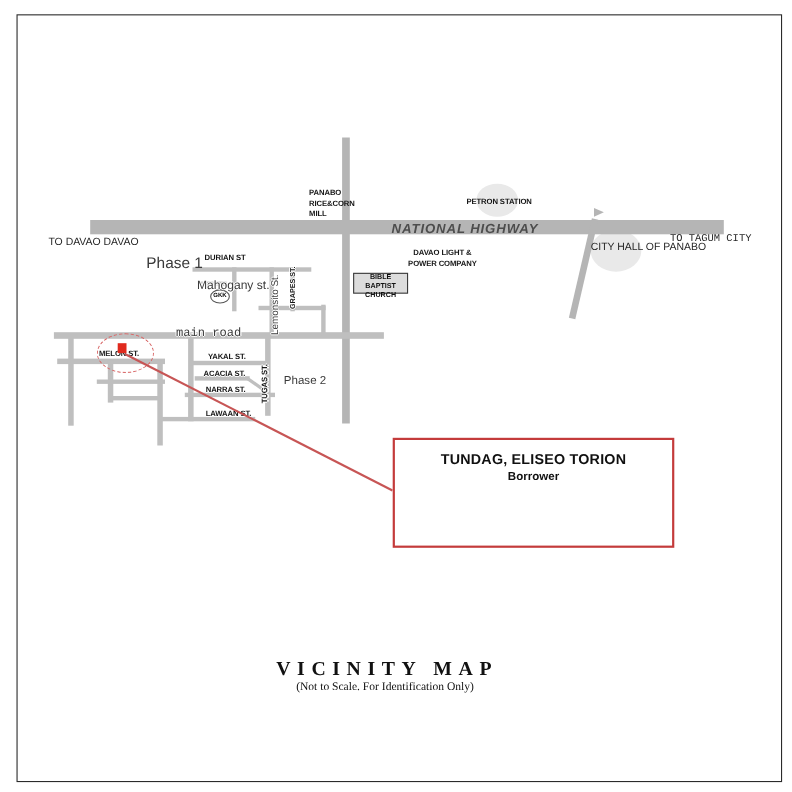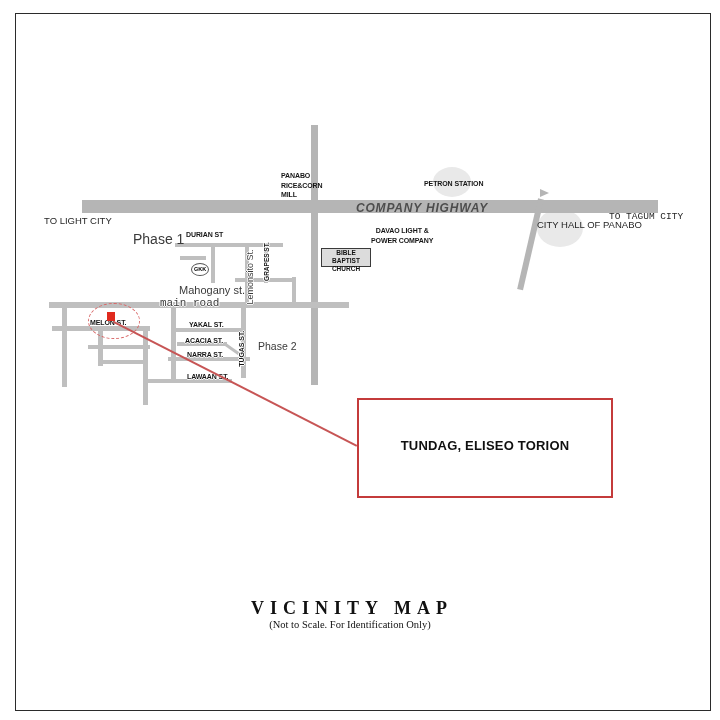--- a/index.html
+++ b/index.html
@@ -33,21 +33,21 @@
           background:var(--marker,#e02a1e);z-index:4;}
   #marker-ellipse{position:absolute;left:88px;top:303px;width:50px;height:34px;
                   border:1px dashed #d96a6a;border-radius:50%;z-index:3;}
   #red-line{position:absolute;left:114px;top:321px;width:273px;height:1.5px;
             background:#c75555;transform-origin:0 0;transform:rotate(27deg);z-index:3;}
   #diag-road{transform-origin:3px 0;transform:rotate(13deg);}
   #acacia-diag{transform-origin:0 0;transform:rotate(35deg);}
   #info-box{position:absolute;left:357px;top:398px;width:252px;height:86px;
             border:2px solid var(--red-accent,#c43b3b);background:#fff;text-align:center;
             color:#101010;z-index:5;padding-top:10px;box-sizing:content-box;}
-  #info-owner{font-size:13px;font-weight:bold;letter-spacing:0.2px;margin-top:28px;}
+  #info-owner{font-size:13px;font-weight:bold;letter-spacing:0.2px;}
   #info-role{font-size:10.5px;font-weight:bold;margin-top:2px;}
   #info-addr1{font-size:10.5px;font-weight:bold;margin-top:13px;}
   #info-addr2{font-size:10.5px;font-weight:bold;margin-top:1px;}
   #footer-title{position:absolute;left:0;top:598px;width:704px;text-align:center;
                 font-family:"Liberation Serif",serif;font-weight:bold;font-size:18px;
                 letter-spacing:6px;color:#111;}
   #footer-sub{position:absolute;left:0;top:619px;width:700px;text-align:center;
               font-family:"Liberation Serif",serif;font-size:10.5px;color:#111;}
 </style>
 </head>
@@ -81,22 +81,22 @@
   <div class="road" style="left:241px;top:305px;width:5px;height:73px;"></div>
 
   <div class="road" style="left:175px;top:243px;width:108px;height:4px;"></div>
   <div class="road" style="left:180px;top:256px;width:26px;height:4px;"></div>
   <div class="road" style="left:211px;top:243px;width:4px;height:40px;"></div>
   <div class="road" style="left:245px;top:243px;width:4px;height:62px;"></div>
   <div class="road" style="left:264px;top:243px;width:4px;height:40px;"></div>
   <div class="road" style="left:235px;top:278px;width:61px;height:4px;"></div>
   <div class="road" style="left:292px;top:277px;width:4px;height:28px;"></div>
 
-  <div class="lbl r95" style="left:44px;top:216px;">TO LIGHT CITY</div>
-  <div id="hwy-label">COMPANY HIGHWAY</div>
+  <div class="lbl r95" style="left:44px;top:216px;">TO DAVAO DAVAO</div>
+  <div id="hwy-label">NATIONAL HIGHWAY</div>
   <div class="lbl r95" style="left:609px;top:212px;font-family:Liberation Mono, monospace;">TO TAGUM CITY</div>
   <div class="lbl r95 z2" style="left:537px;top:220px;">CITY HALL OF PANABO</div>
   <div class="lbl b7 z2" style="left:424px;top:180px;">PETRON STATION</div>
 
   <div class="lbl b7" style="left:281px;top:171px;line-height:9.5px;">
     <div>PANABO</div>
     <div>RICE&amp;CORN</div>
     <div>MILL</div>
   </div>
 
@@ -106,36 +106,37 @@
   </div>
 
   <div id="church-box">
     <div>BIBLE BAPTIST</div>
     <div>CHURCH</div>
   </div>
 
   <div class="lbl r10" style="left:133px;top:232px;">Phase 1</div>
   <div class="lbl b7" style="left:186px;top:231px;">DURIAN ST</div>
   <div id="gkk">GKK</div>
-  <div class="lbl r11 halo z2" style="left:179px;top:284px;">Mahogany st.</div>
+  <div class="lbl r11 halo z2" style="left:179px;top:254px;">Mahogany st.</div>
   <div class="lbl rot halo z2" style="left:221px;top:272px;width:60px;font-size:9px;color:#3a3a3a;">Lemonsito St.</div>
   <div class="lbl rot b65 halo z2" style="left:247px;top:258px;width:40px;">GRAPES ST.</div>
 
   <div class="lbl r11 halo z2" style="left:160px;top:297px;font-family:Liberation Mono, monospace;">main road</div>
   <div class="lbl b7 halo z3" style="left:90px;top:319px;">MELON ST.</div>
   <div id="marker"></div>
   <div id="marker-ellipse"></div>
   <div id="red-line"></div>
 
   <div class="lbl b7 halo z2" style="left:189px;top:321px;">YAKAL ST.</div>
   <div class="lbl b7 halo z2" style="left:185px;top:337px;">ACACIA ST.</div>
   <div class="lbl b7 halo z2" style="left:187px;top:351px;">NARRA ST.</div>
   <div class="lbl b7 halo z2" style="left:187px;top:373px;">LAWAAN ST.</div>
   <div class="lbl rot b7 halo z2" style="left:217px;top:345px;width:50px;">TUGAS ST.</div>
   <div class="lbl" style="left:258px;top:341px;font-size:10.5px;color:#3a3a3a;">Phase 2</div>
 
   <div id="info-box">
     <div id="info-owner">TUNDAG, ELISEO TORION</div>
+    <div id="info-role">Borrower</div>
   </div>
 
   <div id="footer-sub">(Not to Scale. For Identification Only)</div>
   <div id="footer-title">VICINITY MAP</div>
 </div>
 
 </body></html>

